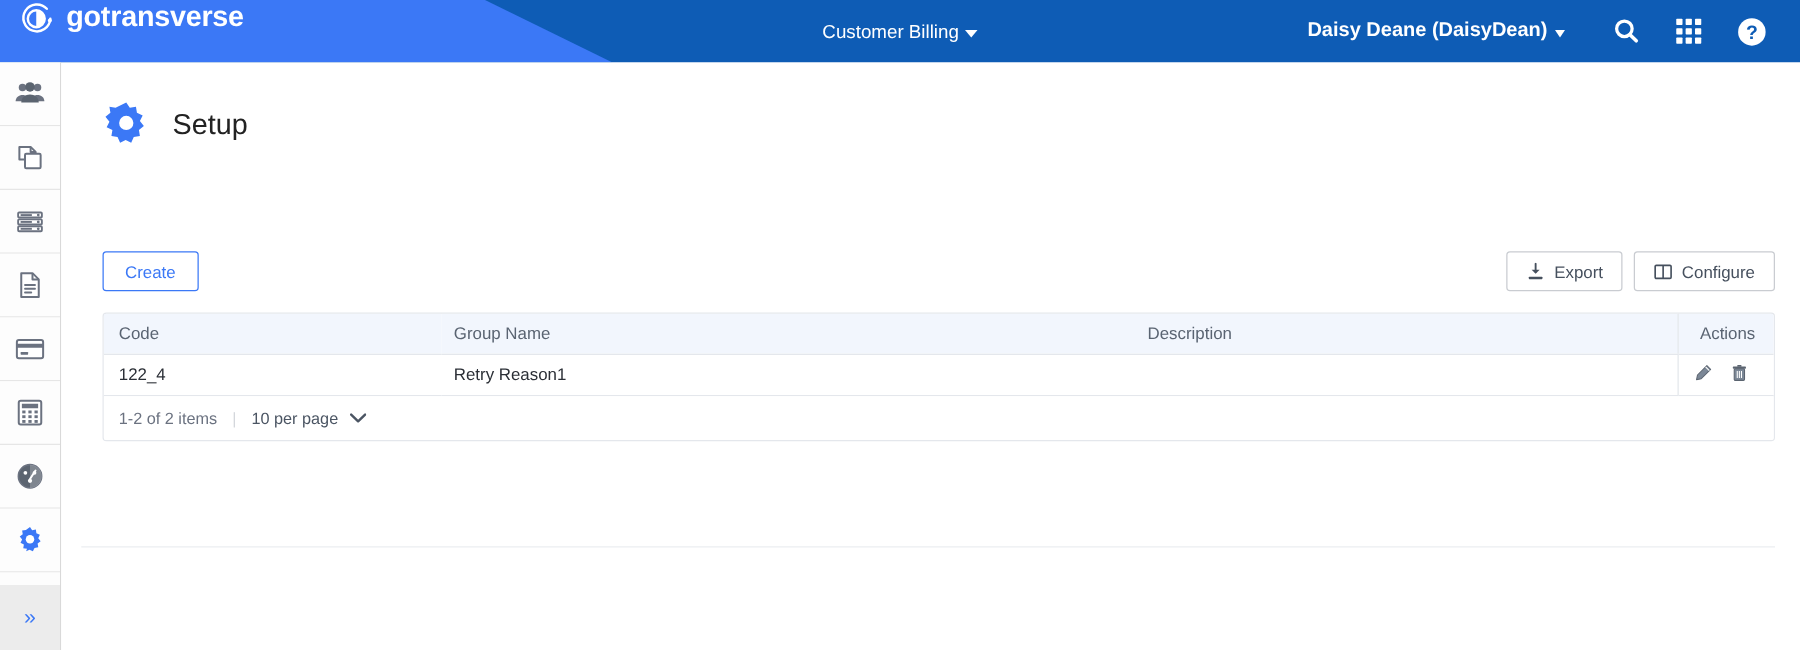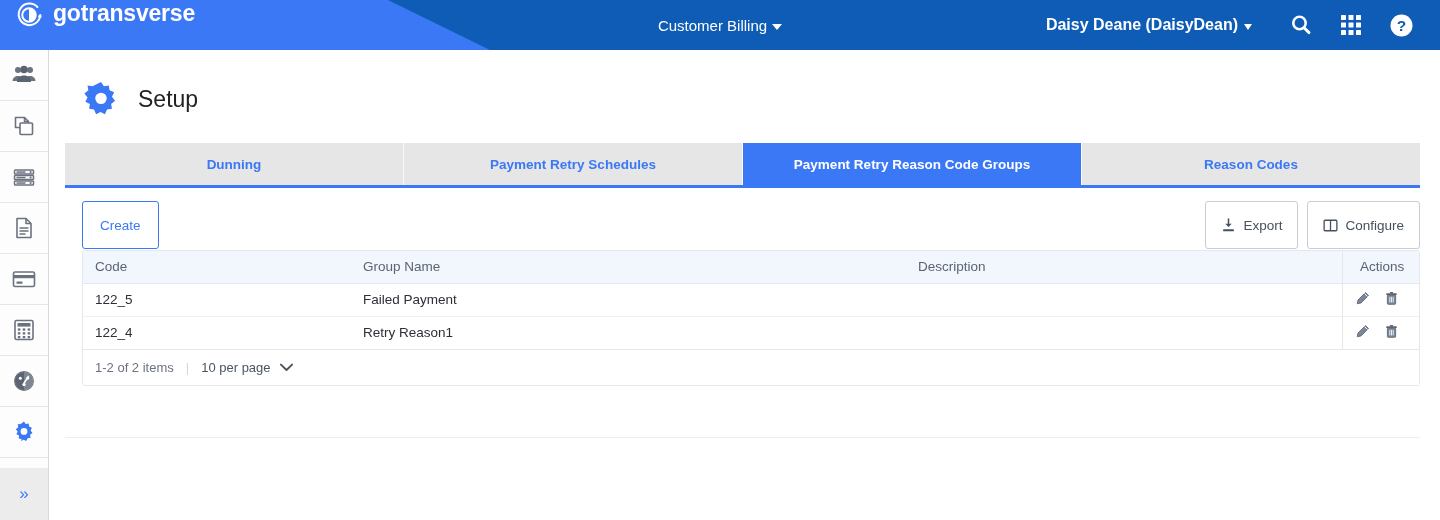--- a/index.html
+++ b/index.html
@@ -98,21 +98,21 @@
   }
   .tab:last-child { border-right:none; }
   .tab.active { background:#3b78f6; color:#ffffff; }
 
   
   .toolbar {
     position:absolute; left:33px; top:151px; width:1338px; height:32px;
   }
   .btn {
     display:inline-flex; align-items:center; justify-content:center; gap:7px;
-    height:48px; padding:0 15px;
+    height:32px; padding:0 15px;
     border:1px solid #c9ccd1; border-radius:3px; background:#ffffff;
     font-size:13.5px; color:#46505e; cursor:pointer;
   }
   .btn-create { border-color:#3b78f6; color:#3b78f6; padding:0 17px; }
   .toolbar-right {
     position:absolute; right:0; top:0; display:flex; gap:9px;
   }
 
   
   .table-wrap {
@@ -320,34 +320,20 @@
   <div class="content">
 
     <div class="page-head">
       <svg width="38" height="38" viewBox="0 0 24 24">
         <path fill="#3b78f6" d="M12 1.3l1.8 2.6 3.1-.5.5 3.1 2.9 1.3-1.4 2.8 2 2.5-2.5 2 .5 3.1-3.1.5-1.3 2.9-2.8-1.4-2.8 1.4-1.3-2.9-3.1-.5.5-3.1-2.9-1.3 1.4-2.8-2-2.5 2.5-2-.5-3.1 3.1.5z"></path>
         <circle cx="12" cy="11.6" r="3.6" fill="#ffffff"></circle>
       </svg>
       <span class="page-title">Setup</span>
     </div>
 
-    <div class="tabs">
-      <div class="tab">
-        <span>Dunning</span>
-      </div>
-      <div class="tab">
-        <span>Payment Retry Schedules</span>
-      </div>
-      <div class="tab active">
-        <span>Payment Retry Reason Code Groups</span>
-      </div>
-      <div class="tab">
-        <span>Reason Codes</span>
-      </div>
-    </div>
 
     <div class="toolbar">
       <button class="btn btn-create">
         <span>Create</span>
       </button>
 
       <div class="toolbar-right">
         <button class="btn">
           <svg width="15" height="15" viewBox="0 0 16 16">
             <path d="M8 1v7.2" stroke="#46505e" stroke-width="1.6" stroke-linecap="round"></path>
@@ -371,45 +357,20 @@
       <table>
         <thead>
           <tr>
             <th class="col-code">Code</th>
             <th class="col-group">Group Name</th>
             <th class="col-desc">Description</th>
             <th class="col-actions">Actions</th>
           </tr>
         </thead>
         <tbody>
-          <tr>
-            <td class="col-code">122_5</td>
-            <td class="col-group">Failed Payment</td>
-            <td class="col-desc"></td>
-            <td class="col-actions">
-              <span class="act-icon">
-                <svg width="15" height="15" viewBox="0 0 16 16">
-                  <path d="M11.2 1.6l3.2 3.2-8 8-4 .8.8-4z" fill="#7b8796" stroke="#5b6470" stroke-width="0.9" stroke-linejoin="round"></path>
-                  <line x1="10.1" y1="2.7" x2="13.3" y2="5.9" stroke="#ffffff" stroke-width="1"></line>
-                </svg>
-              </span>
-              <span class="act-icon">
-                <svg width="15" height="15" viewBox="0 0 16 16">
-                  <rect x="3.6" y="4.2" width="8.8" height="10" rx="1" fill="#7b8796" stroke="#5b6470" stroke-width="0.9"></rect>
-                  <rect x="2.4" y="2.4" width="11.2" height="1.8" rx="0.6" fill="#5b6470"></rect>
-                  <rect x="6.2" y="1" width="3.6" height="1.6" rx="0.5" fill="#5b6470"></rect>
-                  <g stroke="#ffffff" stroke-width="0.9">
-                    <line x1="6.2" y1="6.2" x2="6.2" y2="12.2"></line>
-                    <line x1="8" y1="6.2" x2="8" y2="12.2"></line>
-                    <line x1="9.8" y1="6.2" x2="9.8" y2="12.2"></line>
-                  </g>
-                </svg>
-              </span>
-            </td>
-          </tr>
           <tr>
             <td class="col-code">122_4</td>
             <td class="col-group">Retry Reason1</td>
             <td class="col-desc"></td>
             <td class="col-actions">
               <span class="act-icon">
                 <svg width="15" height="15" viewBox="0 0 16 16">
                   <path d="M11.2 1.6l3.2 3.2-8 8-4 .8.8-4z" fill="#7b8796" stroke="#5b6470" stroke-width="0.9" stroke-linejoin="round"></path>
                   <line x1="10.1" y1="2.7" x2="13.3" y2="5.9" stroke="#ffffff" stroke-width="1"></line>
                 </svg>

